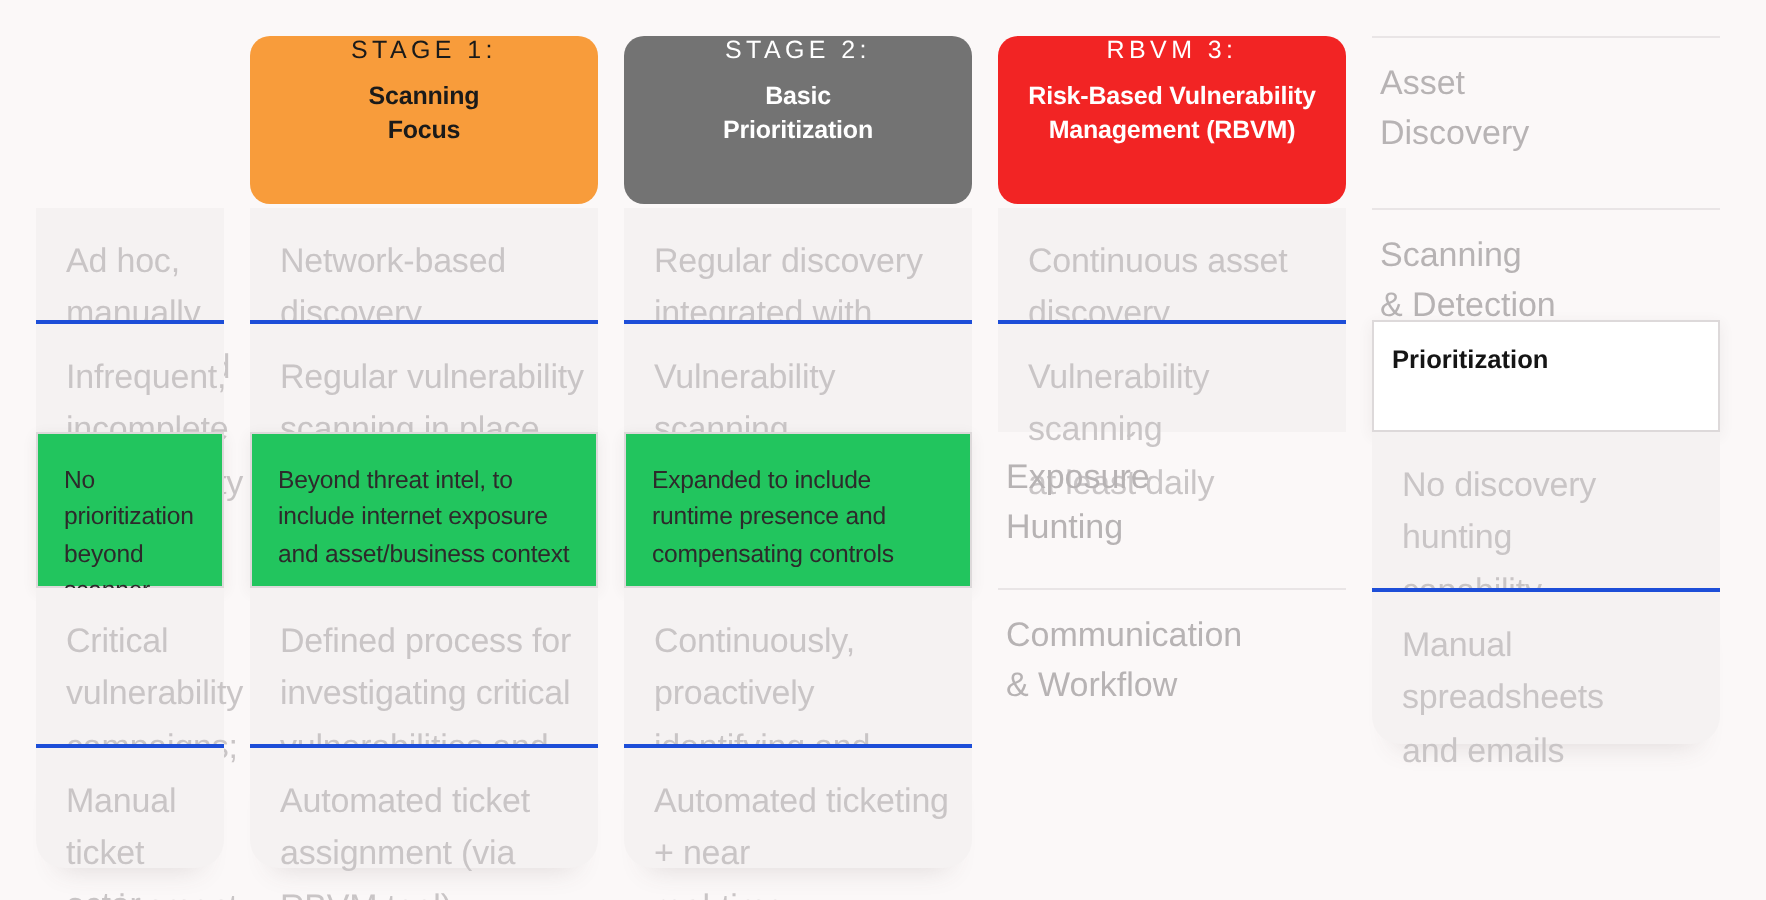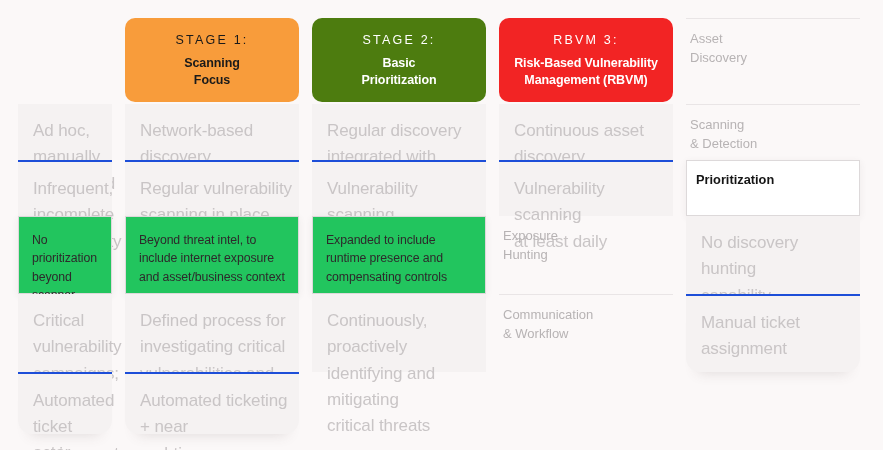--- a/index.html
+++ b/index.html
@@ -16,40 +16,39 @@
     grid-template-columns:94px 174px 174px 174px 174px;
     grid-template-rows:86px 56px 56px 78px 78px 62px;
     column-gap:13px;
   }
   
   .stage-header{
     height:84px;
     border-radius:10px;
     text-align:center;
     box-sizing:border-box;
-    padding-top:15px;
   }
   .stage-title{
     font-size:12.5px;
     font-weight:500;
     letter-spacing:2.2px;
   }
   .stage-subtitle{
     margin-top:8px;
     font-size:12.5px;
     font-weight:700;
     line-height:1.32;
     letter-spacing:-0.1px;
     white-space:pre-line;
   }
   
   .label{
     box-sizing:border-box;
     padding:11px 0 0 4px;
-    font-size:13px;
+    font-size:17px;
     font-weight:500;
     line-height:1.45;
     color:#B7B3B4;
     white-space:pre-line;
   }
   .label.sep{border-top:1px solid #E9E5E6;}
   
   .hlabel{
     box-sizing:border-box;
     background:#FFFFFF;
@@ -97,21 +96,21 @@
 <div class="canvas">
   <div class="grid">
 
     <div></div>
 
     <div class="stage-header" style="background: rgb(248, 156, 59); color: rgb(26, 26, 26);">
       <div class="stage-title">STAGE 1:</div>
       <div class="stage-subtitle">Scanning
 Focus</div>
     </div>
-    <div class="stage-header" style="background: #4d7c0f; color: rgb(255, 255, 255);">
+    <div class="stage-header" style="background: #737373; color: rgb(255, 255, 255);">
       <div class="stage-title">STAGE 2:</div>
       <div class="stage-subtitle">Basic
 Prioritization</div>
     </div>
     <div class="stage-header" style="background: rgb(242, 36, 36); color: rgb(255, 255, 255);">
       <div class="stage-title">RBVM 3:</div>
       <div class="stage-subtitle">Risk-Based Vulnerability
 Management (RBVM)</div>
     </div>
 
@@ -156,20 +155,22 @@
 actor understanding</div>
     <div class="cell">Defined process for
 investigating critical
 vulnerabilities and threats</div>
     <div class="cell">Continuously, proactively
 identifying and mitigating
 critical threats</div>
 
     <div class="label sep">Communication
 &amp; Workflow</div>
+    <div class="cell sep bottom">Manual spreadsheets
+and emails</div>
     <div class="cell sep bottom">Manual ticket assignment</div>
     <div class="cell sep bottom">Automated ticket
 assignment (via RBVM tool)</div>
     <div class="cell sep bottom">Automated ticketing + near
 real-time dashboards</div>
 
   </div>
 </div>
 
 </body></html>

